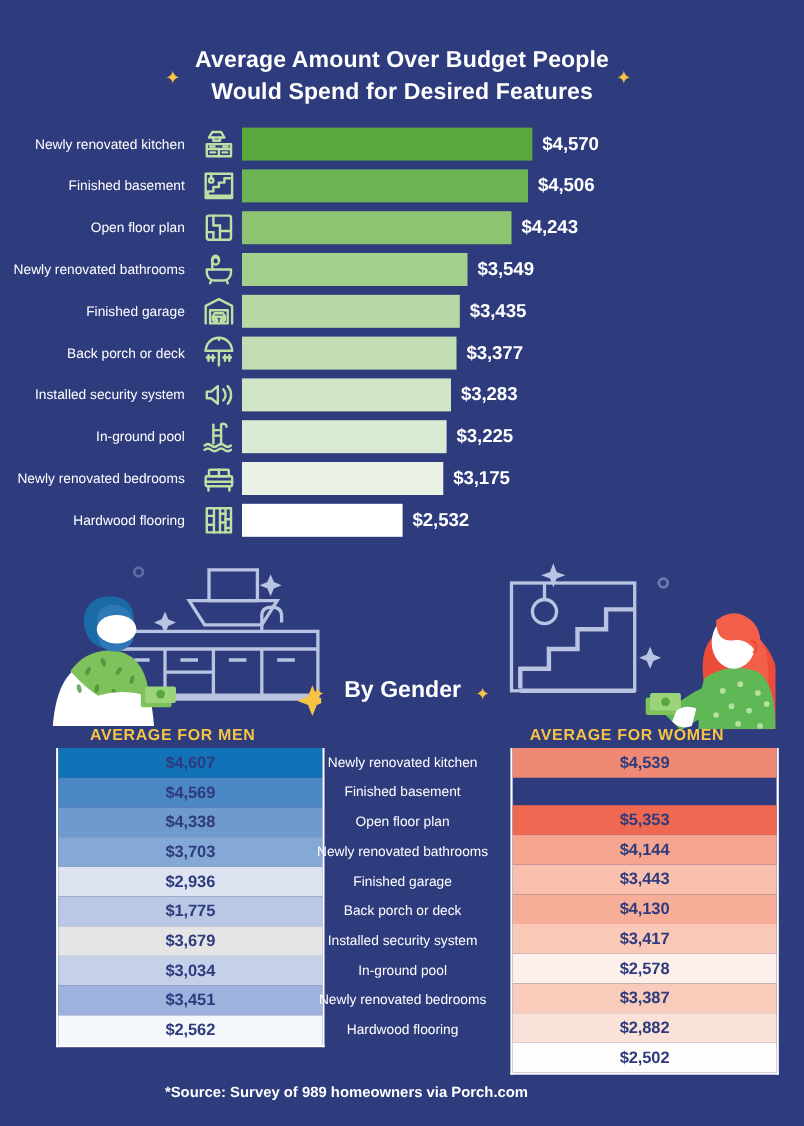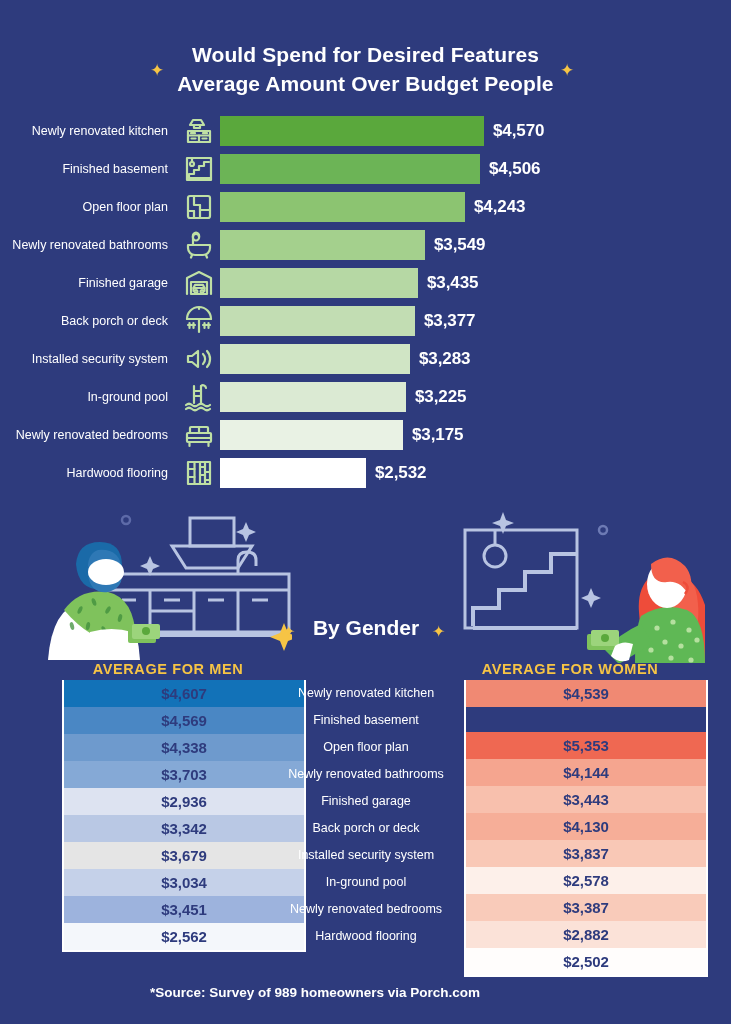--- a/index.html
+++ b/index.html
@@ -106,21 +106,21 @@
     top: 0;
   }
   #illus-men   { left: 42px;  width: 250px; height: 165px; }
   #illus-women { left: 455px; width: 250px; height: 165px; }
 
   .gender-col {
     position: absolute;
     top: 160px;
     width: 212px;
   }
-  #men-col   { left: 62px; }
+  #men-col   { left: 51px; }
   #women-col { left: 464px; }
 
   .col-header {
     color: #f6c445;
     font-size: 14.5px;
     font-weight: bold;
     letter-spacing: 0.6px;
     text-align: center;
     height: 22px;
     line-height: 22px;
@@ -165,22 +165,22 @@
     font-weight: bold;
     padding-left: 28px;
   }
 </style>
 </head>
 <body>
 
 <div id="page">
 
   <div id="title-block">
+    <div class="title-line">Average Amount Over Budget People</div>
     <div class="title-line">Would Spend for Desired Features</div>
-    <div class="title-line">Average Amount Over Budget People</div>
   </div>
   <span class="spark" id="spark-title-left">✦</span>
   <span class="spark" id="spark-title-right">✦</span>
 
   <div id="bar-chart">
       <div class="bar-row">
         <div class="bar-label">Newly renovated kitchen</div>
         <div class="bar-icon">
           <svg width="32" height="32" viewBox="0 0 32 32" fill="none" stroke="#bfe0a4" stroke-width="2.2" stroke-linecap="round" stroke-linejoin="round">
             <path d="M10 5h8l3 5H7z"></path>
@@ -449,21 +449,21 @@
     <div id="by-gender-heading">By Gender</div>
 
     <div class="gender-col" id="men-col">
       <div class="col-header">AVERAGE FOR MEN</div>
       <div class="col-table" id="men-table">
           <div class="col-cell" style="background: rgb(18, 114, 184);">$4,607</div>
           <div class="col-cell" style="background: rgb(74, 135, 196);">$4,569</div>
           <div class="col-cell" style="background: rgb(110, 154, 205);">$4,338</div>
           <div class="col-cell" style="background: rgb(133, 169, 214);">$3,703</div>
           <div class="col-cell" style="background: rgb(221, 227, 241);">$2,936</div>
-          <div class="col-cell" style="background: rgb(185, 200, 228);">$3,342</div>
+          <div class="col-cell" style="background: rgb(185, 200, 228);">$1,775</div>
           <div class="col-cell" style="background: #e5e5e5;">$3,679</div>
           <div class="col-cell" style="background: rgb(197, 209, 233);">$3,034</div>
           <div class="col-cell" style="background: rgb(157, 179, 221);">$3,451</div>
           <div class="col-cell" style="background: rgb(244, 247, 251);">$2,562</div>
         </div>
     </div>
 
     <div id="center-labels">
         <div class="center-label">Newly renovated kitchen</div>
         <div class="center-label">Finished basement</div>
@@ -478,21 +478,21 @@
       </div>
 
     <div class="gender-col" id="women-col">
       <div class="col-header">AVERAGE FOR WOMEN</div>
       <div class="col-table" id="women-table">
           <div class="col-cell" style="background: rgb(240, 137, 115);">$4,539</div>
           <div class="col-cell" style="background: rgb(239, 104, 82); margin-top: 25px;">$5,353</div>
           <div class="col-cell" style="background: rgb(245, 165, 143);">$4,144</div>
           <div class="col-cell" style="background: rgb(248, 192, 173);">$3,443</div>
           <div class="col-cell" style="background: rgb(246, 174, 152);">$4,130</div>
-          <div class="col-cell" style="background: rgb(249, 200, 182);">$3,837</div>
+          <div class="col-cell" style="background: rgb(249, 200, 182);">$3,417</div>
           <div class="col-cell" style="background: rgb(253, 240, 234);">$2,578</div>
           <div class="col-cell" style="background: rgb(249, 203, 186);">$3,387</div>
           <div class="col-cell" style="background: rgb(251, 226, 216);">$2,882</div>
           <div class="col-cell" style="background: rgb(255, 253, 252);">$2,502</div>
         </div>
     </div>
   </div>
 
   <span class="spark" id="spark-gender-left">✦</span>
   <span class="spark" id="spark-gender-right">✦</span>

